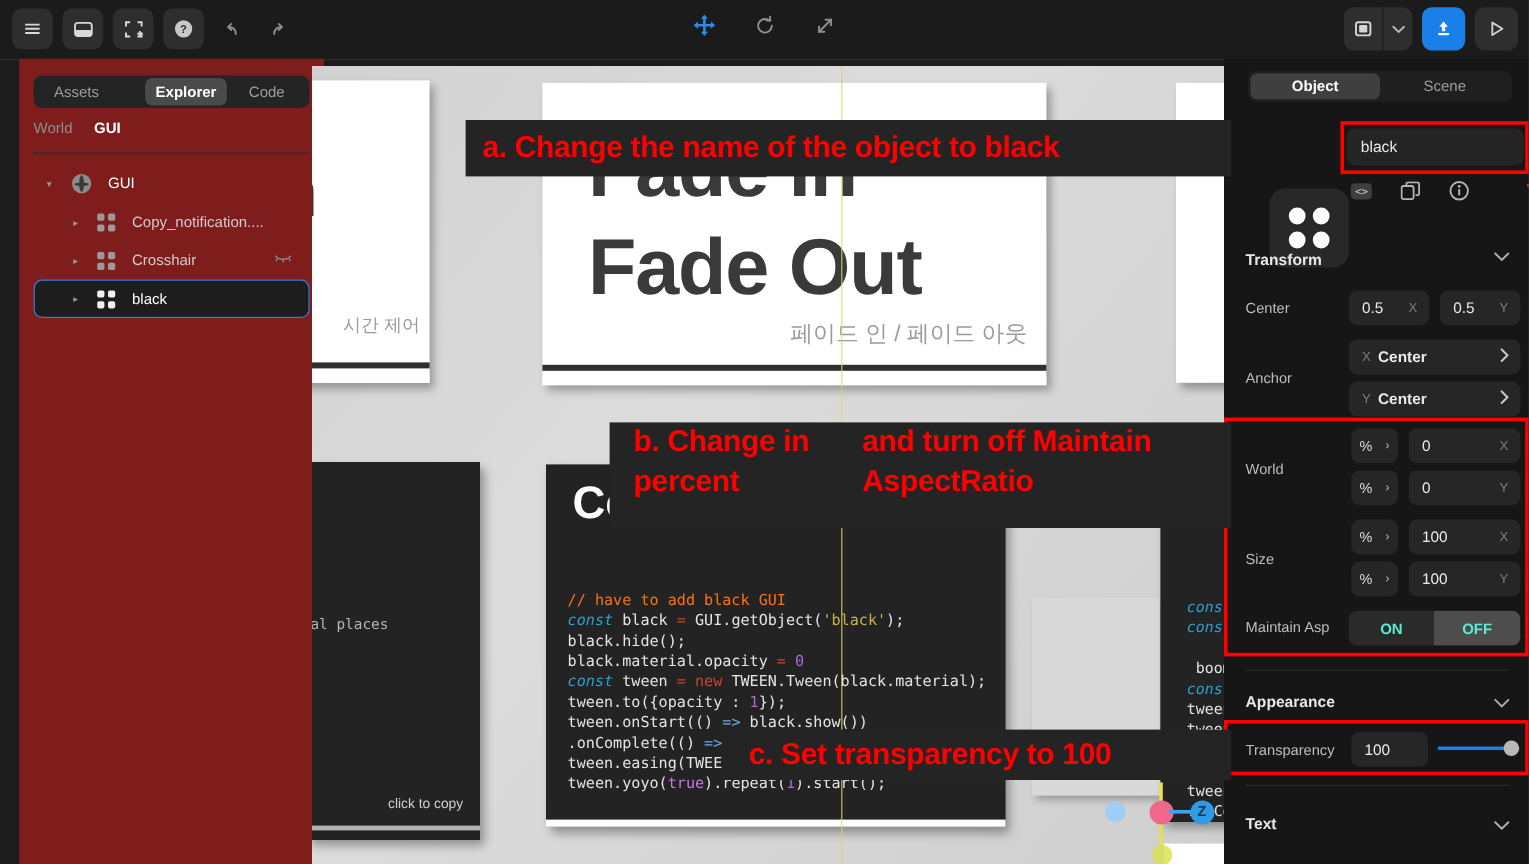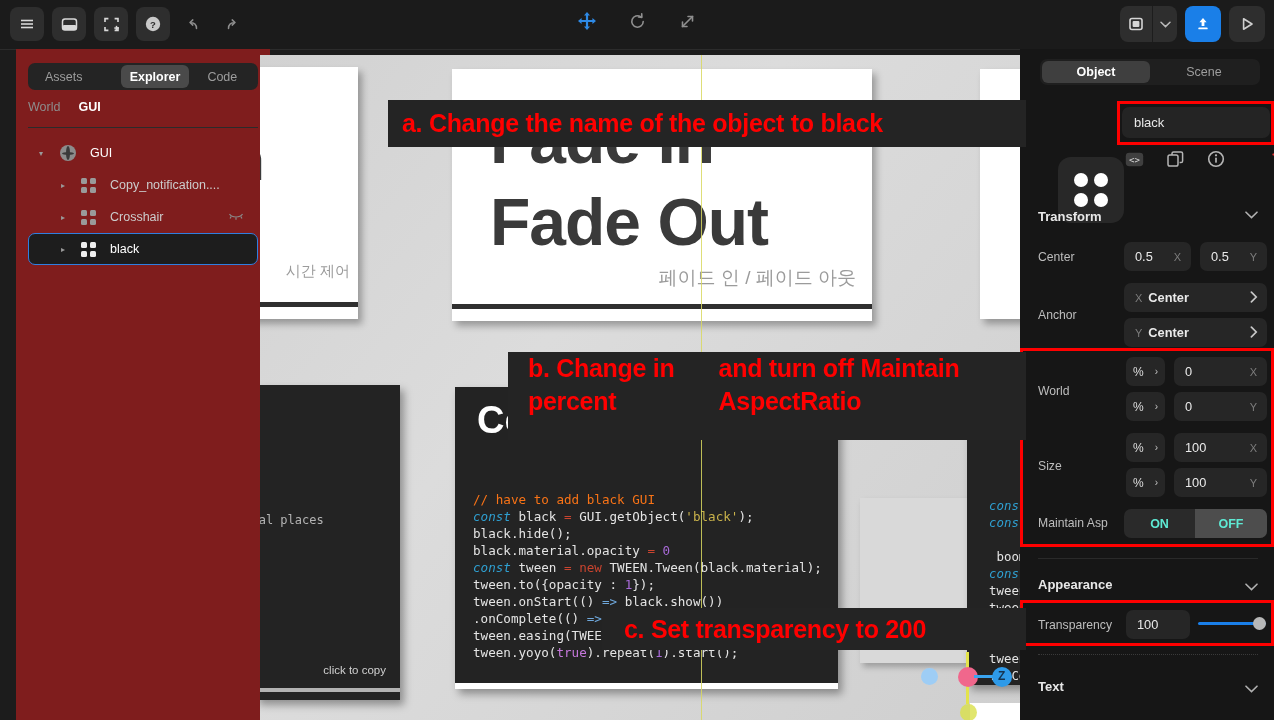--- a/index.html
+++ b/index.html
@@ -526,15 +526,15 @@
     <svg width="13" height="8" viewBox="0 0 13 8">
         <path d="M1 1.2 L6.5 6.6 L12 1.2" fill="none" stroke="#b0b0b0" stroke-width="1.6" stroke-linecap="round"></path>
       </svg>
   </span>
 
   <div class="anno a">a. Change the name of the object to black</div>
   <div class="anno b">
     <span>b. Change in percent</span>
     <span>and turn off Maintain AspectRatio</span>
   </div>
-  <div class="anno c">c. Set transparency to 200</div>
+  <div class="anno c">c. Set transparency to 100</div>
 
 </div>
 
 </body></html>

